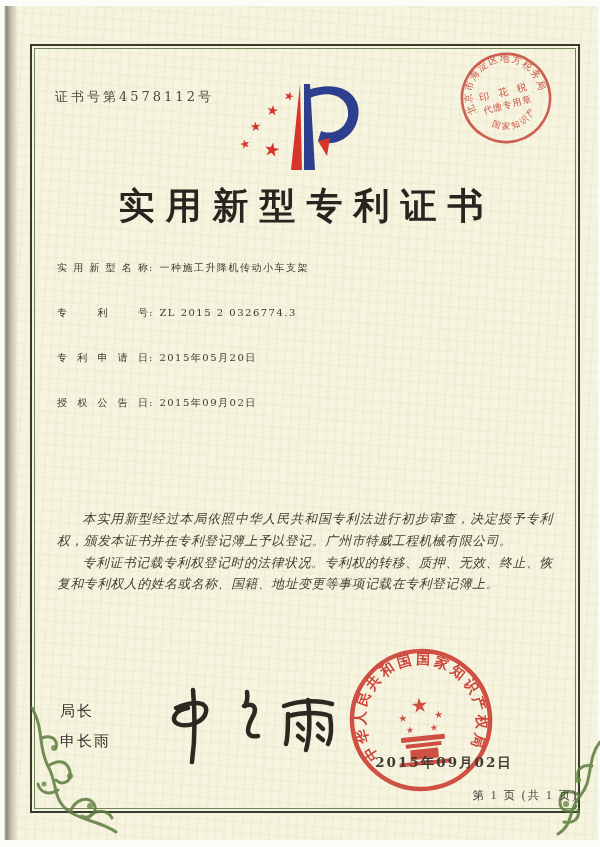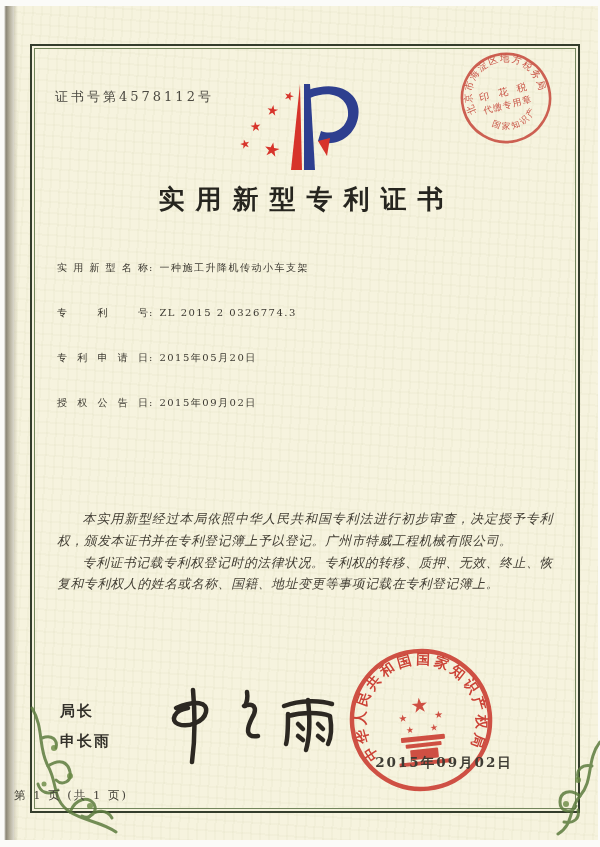--- a/index.html
+++ b/index.html
@@ -35,52 +35,52 @@
   }
   .tax-stamp .c1{position:absolute;left:50%;top:42px;transform:translateX(-50%);
     color:#c23a2e;font-size:10px;letter-spacing:3px;white-space:nowrap;font-family:"DejaVu Sans","Liberation Sans",sans-serif;}
   .tax-stamp .c2{position:absolute;left:50%;top:56px;transform:translateX(-50%);
     color:#c23a2e;font-size:9px;letter-spacing:1px;white-space:nowrap;font-family:"DejaVu Sans","Liberation Sans",sans-serif;}
   
   .cnipa-logo{position:absolute;left:216px;top:72px;width:150px;height:100px;}
   
   .page-title{
     position:absolute;left:0;right:10px;top:176px;text-align:center;
-    font-size:26px;font-weight:700;color:#26251f;letter-spacing:11px;text-indent:11px;
+    font-size:36px;font-weight:700;color:#26251f;letter-spacing:11px;text-indent:11px;
   }
   
   .fields{position:absolute;left:43px;top:250px;width:500px;}
   .field-row{font-size:10px;color:#3b3830;line-height:24px;margin-bottom:21px;white-space:nowrap;}
   .field-row:nth-child(4){margin-bottom:17px;}
   .flabel{display:inline-block;min-width:92px;text-align:justify;text-align-last:justify;letter-spacing:1px;}
   .fcolon{margin-right:7px;}
   .fvalue{letter-spacing:1.5px;}
   
   .body-text{position:absolute;left:43px;top:502px;width:496px;}
   .body-text p{
     margin:0;text-indent:2em;font-style:italic;
     font-size:12.8px;line-height:21.8px;color:#433f35;letter-spacing:.6px;
     text-align:justify;
   }
   
   .signer-block{position:absolute;left:46px;top:690px;
     font-family:"DejaVu Sans","Liberation Sans",sans-serif;
-    font-size:15px;font-weight:700;color:#34322b;line-height:30px;letter-spacing:2px;z-index:3;}
+    font-size:15px;font-weight:400;color:#34322b;line-height:30px;letter-spacing:2px;z-index:3;}
   .director-signature{position:absolute;left:134px;top:672px;width:200px;height:100px;z-index:3;}
   
   .official-seal{position:absolute;left:327px;top:634px;width:160px;height:160px;
     transform:rotate(-6deg);opacity:.93;z-index:1;}
   .seal-date{position:absolute;left:330px;top:748px;width:200px;text-align:center;
     font-size:13.5px;font-weight:700;color:#3d3b33;letter-spacing:2px;z-index:2;}
   
   .orn-bl{position:absolute;left:4px;top:682px;width:110px;height:150px;z-index:0;}
   .orn-br{position:absolute;left:516px;top:726px;width:80px;height:110px;z-index:0;}
   
-  .page-footer{position:absolute;left:0;right:20px;top:782px;text-align:left;
-    font-size:11.5px;color:#45433a;letter-spacing:2px;}
+  .page-footer{position:absolute;left:0;right:20px;top:782px;text-align:right;
+    font-size:11.5px;color:#45433a;letter-spacing:2px;font-family:Liberation Serif, serif;}
 </style>
 </head>
 <body>
 
 <div class="paper">
 
   <div class="border-frame"></div>
 
   <div class="cert-number">证书号第4578112号</div>
 

